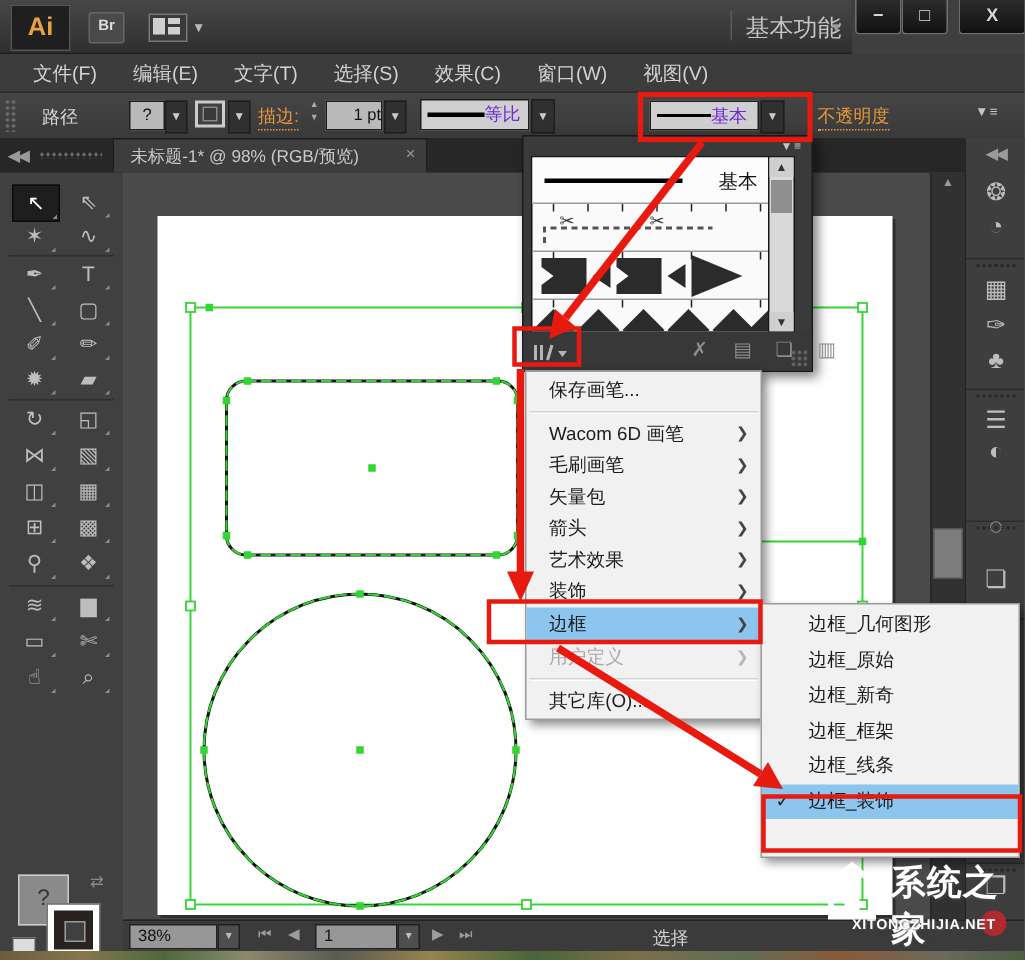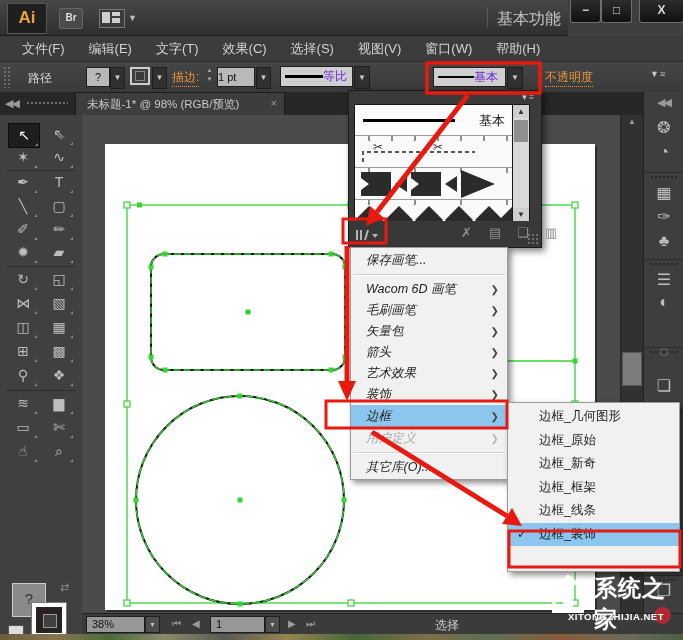--- a/index.html
+++ b/index.html
@@ -18,21 +18,21 @@
   #workspace-switcher{left:497px;top:9px;color:#c4c4c4;font-size:16px;}
   #workspace-caret{left:553px;top:13px;color:#999;font-size:9px;}
   .winbtn{top:0;height:22px;background:linear-gradient(#2c2c2c,#111);border:1px solid #6e6e6e;border-top:none;border-radius:0 0 3px 3px;color:#d8d8d8;text-align:center;font-weight:bold;font-size:12px;line-height:20px;}
   
   #menubar{left:0;top:36px;width:683px;height:26px;background:#3c3c3c;border-bottom:1px solid #2a2a2a;display:flex;align-items:center;padding-left:10px;box-sizing:border-box;}
   .menubar-item{color:#d2d2d2;font-size:13px;padding:0 12px;height:26px;line-height:26px;}
   
   #controlbar{left:0;top:62px;width:683px;height:30px;background:linear-gradient(#454545,#3a3a3a);border-bottom:1px solid #262626;text-decoration:underline;}
   .grip-dots{background-image:radial-gradient(#6c6c6c 1px,transparent 1.2px);background-size:4px 4px;}
   .orange-link{color:#e8963c;font-size:12px;border-bottom:1px dotted #e8963c;}
-  .ctl-field{background:#b9b9b9;border:1px solid #1e1e1e;color:#111;font-size:11px;}
+  .ctl-field{background:#b9b9b9;border:1px solid #1e1e1e;color:#111;font-size:11px;text-align:right;}
   .ctl-drop{background:#303030;border:1px solid #1e1e1e;color:#ccc;text-align:center;font-size:8px;}
   .line-drop{background:#cfcfcf;border:1px solid #1e1e1e;display:flex;align-items:center;padding:0 4px;box-sizing:border-box;}
   .line-drop .ln{height:2.5px;background:#000;flex:0 0 auto;}
   .line-drop .lbl{color:#6d28d9;font-size:12px;margin-left:0;white-space:nowrap;}
   
   #tabbar{left:0;top:92px;width:683px;height:23px;background:#272727;border-bottom:1px solid #1c1c1c;}
   #doc-tab{left:75px;top:92px;width:210px;height:23px;background:#3d3d3d;border:1px solid #1c1c1c;border-bottom:none;box-sizing:border-box;}
   #doc-tab .t{position:absolute;left:11px;top:4px;color:#c9c9c9;font-size:11.5px;white-space:nowrap;}
   #doc-tab .x{position:absolute;right:7px;top:4px;color:#9a9a9a;font-size:11px;}
   .collapse{color:#9a9a9a;font-size:11px;letter-spacing:-2px;}
@@ -64,21 +64,21 @@
   #bp-list{position:absolute;left:5px;top:13px;width:158px;height:116px;background:#fafafa;border:1px solid #161616;}
   .bp-row{position:absolute;left:0;width:158px;border-bottom:1px solid #9c9c9c;}
   #bp-scroll{position:absolute;left:163px;top:13px;width:16px;height:116px;background:#d9d9d9;border:1px solid #161616;}
   .bp-sbtn{position:absolute;left:0;width:16px;height:13px;background:#cfcfcf;color:#333;font-size:8px;text-align:center;line-height:13px;}
   #bp-sthumb{position:absolute;left:1px;top:15px;width:14px;height:22px;background:#8f8f8f;}
   #bp-bottom{position:absolute;left:0;top:130px;width:192px;height:26px;background:#383838;}
   .bp-tool{position:absolute;top:4px;color:#8e8e8e;font-size:13px;}
   
   .popup{background:#f1f1f1;border:1px solid #9b9b9b;box-shadow:3px 3px 6px rgba(0,0,0,.45);box-sizing:border-box;}
   #menu{left:350px;top:247px;width:158px;height:233px;padding-top:2px;}
-  .menu-item{position:relative;height:21px;line-height:21px;font-size:12.5px;color:#1c1c1c;padding-left:15px;font-style:italic;}
+  .menu-item{position:relative;height:21px;line-height:21px;font-size:12.5px;color:#1c1c1c;padding-left:15px;}
   .menu-item .arrow{position:absolute;right:8px;top:0;font-size:10px;color:#444;}
   .menu-item.hl{background:#8cc6ee;height:23px;line-height:23px;}
   .menu-item.dis{color:#a8a8a8;}
   .menu-item.dis .arrow{color:#b5b5b5;}
   .menu-sep{height:1px;background:#d2d2d2;border-bottom:1px solid #fff;margin:3px 2px;}
   #submenu{left:507px;top:402px;width:173px;height:170px;padding-top:2px;}
   .sub-item{position:relative;height:23.5px;line-height:23.5px;font-size:12.5px;color:#1c1c1c;padding-left:31px;}
   .sub-item.hl{background:#8cc6ee;}
   .sub-item .chk{position:absolute;left:9px;top:0;font-size:12px;color:#222;}
   
@@ -114,25 +114,24 @@
     <div id="workspace-caret" class="abs">▼</div>
     <div class="winbtn abs" style="left:570px;width:29px;">−</div>
     <div class="winbtn abs" style="left:601px;width:29px;">□</div>
     <div class="winbtn abs" style="left:639px;width:43px;">X</div>
   </div>
 
   <div id="menubar" class="abs">
       <div class="menubar-item">文件(F)</div>
       <div class="menubar-item">编辑(E)</div>
       <div class="menubar-item">文字(T)</div>
+      <div class="menubar-item">选择(S)</div>
       <div class="menubar-item">效果(C)</div>
-      <div class="menubar-item">选择(S)</div>
+      <div class="menubar-item">窗口(W)</div>
       <div class="menubar-item">视图(V)</div>
-      <div class="menubar-item">窗口(W)</div>
-      <div class="menubar-item">帮助(H)</div>
     </div>
 
   <div id="controlbar" class="abs">
     <div class="abs grip-dots" style="left:3px;top:4px;width:8px;height:22px;"></div>
     <div class="abs" style="left:28px;top:8px;color:#d8d8d8;font-size:12px;">路径</div>
     <div class="abs ctl-field" style="left:86px;top:67px;width:22px;height:18px;text-align:center;line-height:18px;top:5px;left:86px;">?</div>
     <div class="abs ctl-drop" style="left:110px;top:5px;width:13px;height:20px;line-height:20px;">▼</div>
     <div class="abs" style="left:130px;top:5px;width:20px;height:18px;background:#404040;border:2px solid #ccc;box-sizing:border-box;">
         <div style="position:absolute;left:3px;top:2px;width:8px;height:8px;background:#3a3a3a;border:1px solid #888;"></div>
       </div>

